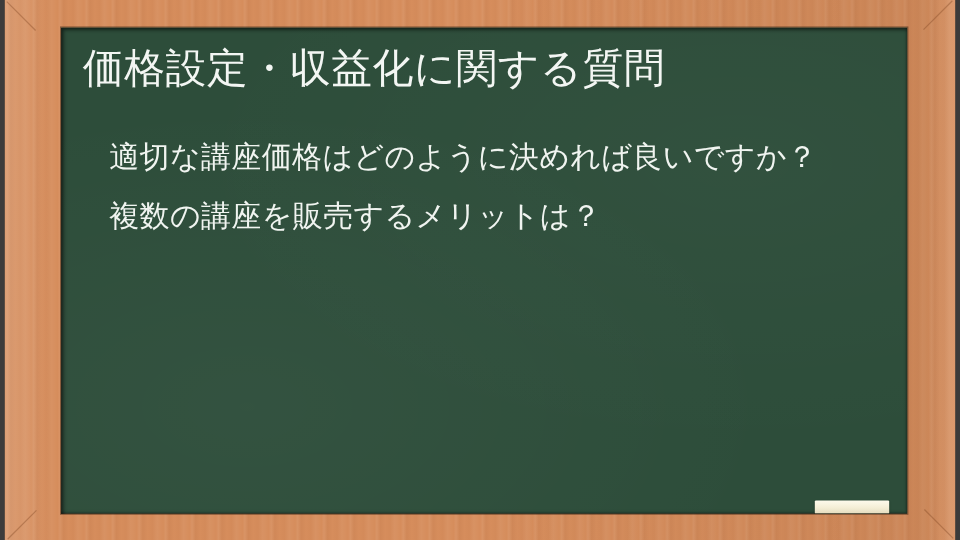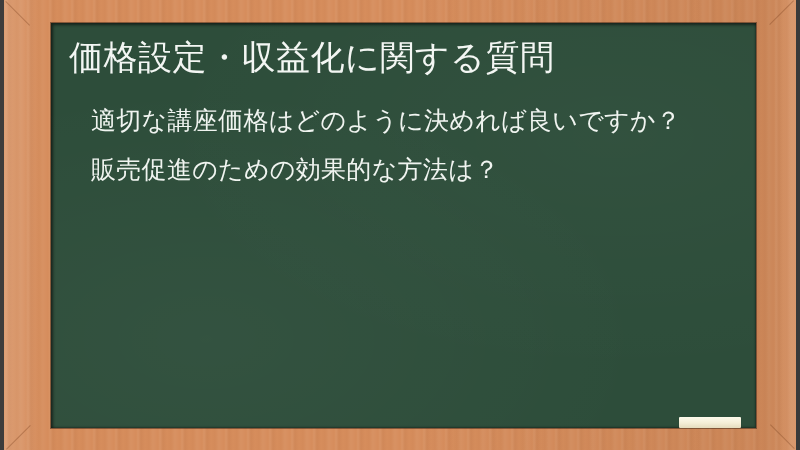--- a/index.html
+++ b/index.html
@@ -104,21 +104,21 @@
     color: #f3f6f3;
     font-size: 34px;
     line-height: 44px;
     letter-spacing: 0.5px;
     white-space: nowrap;
   }
 
   .qlist {
     position: absolute;
     left: 40px;
-    top: 80px;
+    top: 90px;
     width: 640px;
     margin: 0;
     padding: 0;
     list-style: none;
   }
   .qlist li {
     color: #f0f4f0;
     font-size: 25px;
     line-height: 36px;
     margin: 0 0 13px 0;
@@ -150,20 +150,20 @@
     <div class="miter bl"></div>
     <div class="miter br"></div>
 
     <div class="board">
       <div class="dust"></div>
 
       <div class="board-title">価格設定・収益化に関する質問</div>
 
       <ul class="qlist">
         <li>適切な講座価格はどのように決めれば良いですか？</li>
-        <li>販売促進のための効果的な方法は？</li>
+        <li>複数の講座を販売するメリットは？</li>
       </ul>
 
       <div class="chalk"></div>
     </div>
   </div>
 
 </div>
 
 </body></html>

